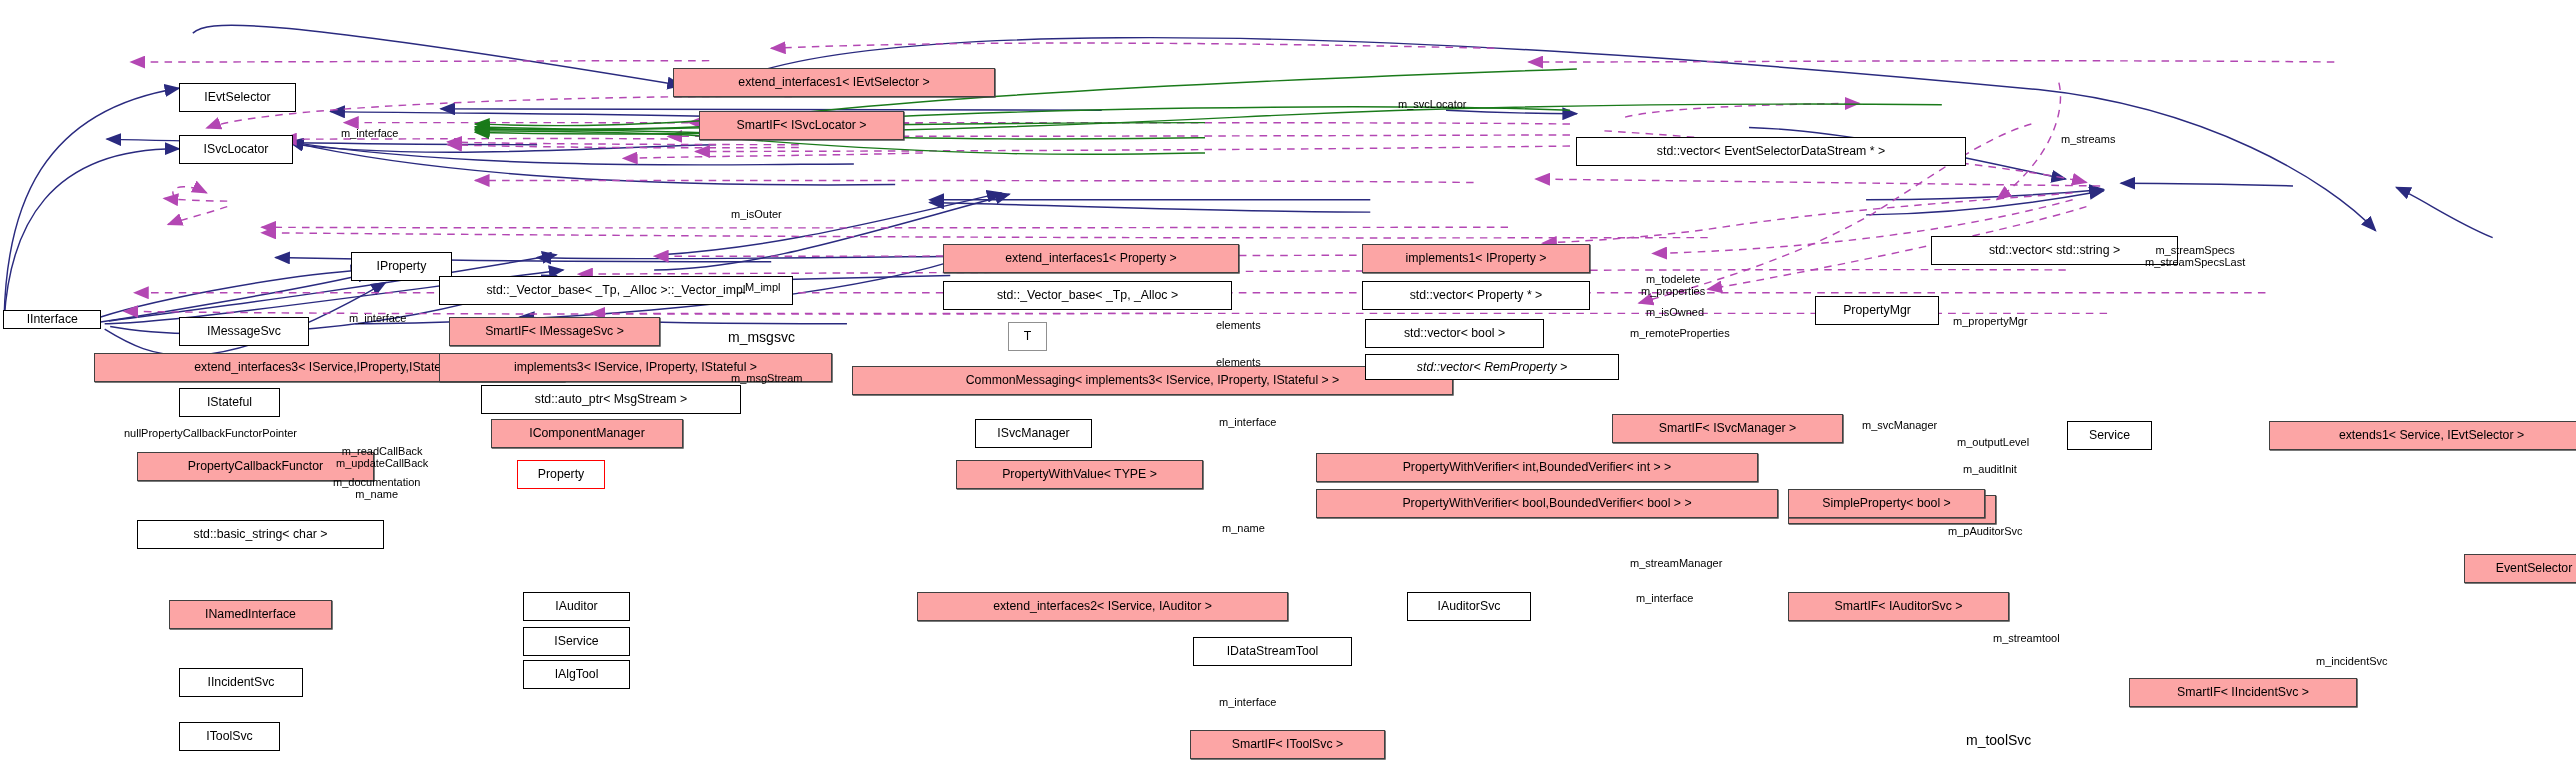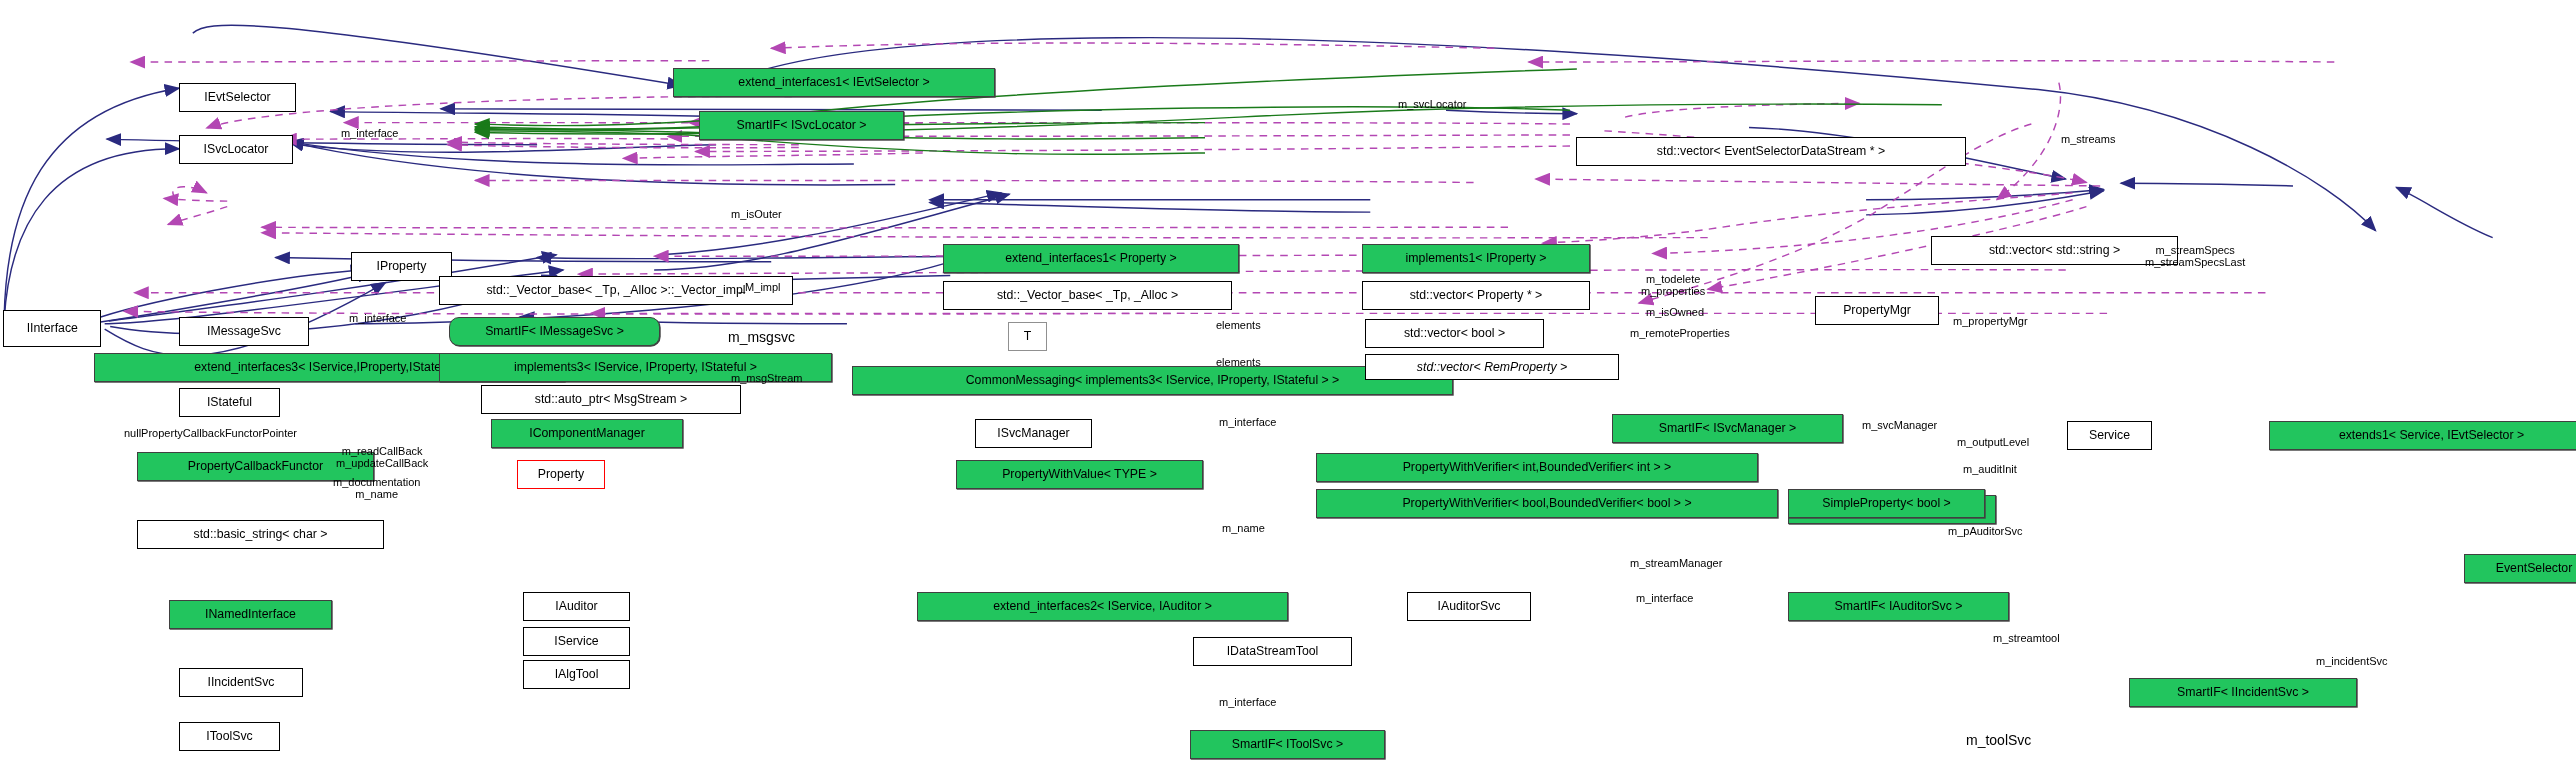--- a/index.html
+++ b/index.html
@@ -2,21 +2,21 @@
 <html style="font-size:11px"><head>
 <meta charset="utf-8">
 <style>
   html,body{margin:0;padding:0;background:#ffffff;}
   #canvas{position:relative;width:2576px;height:761px;background:#ffffff;
           font-family:"Liberation Sans","DejaVu Sans",sans-serif;overflow:hidden;}
   #edges{position:absolute;left:0;top:0;width:2576px;height:761px;}
   .node{position:absolute;box-sizing:border-box;display:flex;align-items:center;
         justify-content:center;background:#ffffff;border:0.7px solid #000000;
         color:#000000;white-space:nowrap;line-height:1;}
-  .node.gray{background:#22c55e;border:0.7px solid #404040;
+  .node.gray{background:#fca5a5;border:0.7px solid #404040;
              box-shadow:0.7px 0.7px 0 0 #404040;}
   .node.red{border:0.7px solid #ff0000;}
   .node.tmpl{border:0.7px solid #909090;}
   .edge-label{position:absolute;color:#000000;white-space:pre;line-height:1.12;
               text-align:center;}
 </style>
 </head>
 <body>
 
 <div id="canvas">
@@ -109,33 +109,33 @@
       <path d="M2290,100 C2000,110 1500,130 1200,160 C900,190 760,182 690,180"></path>
       <path d="M2280,160 C2000,150 1500,155 1100,180 C900,192 760,186 690,184"></path>
       <path d="M1750,178 C1600,178 1400,178 1000,186 C850,190 740,188 690,186"></path>
       <path d="M1750,200 C1600,202 1400,205 1000,192 C850,188 740,188 690,188"></path>
       <path d="M1750,222 C1600,225 1400,230 1000,196 C850,190 740,190 690,190"></path>
       <path d="M2820,152 C2600,150 2200,150 1800,170 C1200,200 800,195 690,192"></path>
     </g>
   </svg>
 
   <div id="nodes">
-      <div class="node" style="left: 3.3px; top: 310px; width: 98px; height: 37px; font-size: 12.3px;">IInterface</div>
+      <div class="node" style="left: 3.3px; top: 310px; width: 98px; height: 19px; font-size: 12.3px;">IInterface</div>
       <div class="node" style="left: 179px; top: 83px; width: 117px; height: 29px; font-size: 12.3px;">IEvtSelector</div>
       <div class="node" style="left: 179px; top: 135px; width: 114px; height: 29px; font-size: 12.3px;">ISvcLocator</div>
       <div class="node" style="left: 179px; top: 317px; width: 130px; height: 29px; font-size: 12.3px;">IMessageSvc</div>
       <div class="node gray" style="left: 94px; top: 353px; width: 471px; height: 29px; font-size: 12.3px;">extend_interfaces3&lt; IService,IProperty,IStateful &gt;</div>
       <div class="node" style="left: 179px; top: 388px; width: 101px; height: 29px; font-size: 12.3px;">IStateful</div>
       <div class="node" style="left: 137px; top: 520px; width: 247px; height: 29px; font-size: 12.3px;">std::basic_string&lt; char &gt;</div>
       <div class="node gray" style="left: 137px; top: 452px; width: 237px; height: 29px; font-size: 12.3px;">PropertyCallbackFunctor</div>
       <div class="node gray" style="left: 169px; top: 600px; width: 163px; height: 29px; font-size: 12.3px;">INamedInterface</div>
       <div class="node" style="left: 179px; top: 668px; width: 124px; height: 29px; font-size: 12.3px;">IIncidentSvc</div>
       <div class="node" style="left: 179px; top: 722px; width: 101px; height: 29px; font-size: 12.3px;">IToolSvc</div>
       <div class="node" style="left: 351px; top: 252px; width: 101px; height: 29px; font-size: 12.3px;">IProperty</div>
-      <div class="node gray" style="left: 449px; top: 317px; width: 211px; height: 29px; font-size: 12.3px; border-radius: 10px;">SmartIF&lt; IMessageSvc &gt;</div>
+      <div class="node gray" style="left: 449px; top: 317px; width: 211px; height: 29px; font-size: 12.3px;">SmartIF&lt; IMessageSvc &gt;</div>
       <div class="node" style="left: 439px; top: 276px; width: 354px; height: 29px; font-size: 12.3px;">std::_Vector_base&lt; _Tp, _Alloc &gt;::_Vector_impl</div>
       <div class="node gray" style="left: 439px; top: 353px; width: 393px; height: 29px; font-size: 12.3px;">implements3&lt; IService, IProperty, IStateful &gt;</div>
       <div class="node" style="left: 481px; top: 385px; width: 260px; height: 29px; font-size: 12.3px;">std::auto_ptr&lt; MsgStream &gt;</div>
       <div class="node gray" style="left: 491px; top: 419px; width: 192px; height: 29px; font-size: 12.3px;">IComponentManager</div>
       <div class="node red" style="left: 517px; top: 460px; width: 88px; height: 29px; font-size: 12.3px;">Property</div>
       <div class="node gray" style="left: 699px; top: 111px; width: 205px; height: 29px; font-size: 12.3px;">SmartIF&lt; ISvcLocator &gt;</div>
       <div class="node" style="left: 523px; top: 592px; width: 107px; height: 29px; font-size: 12.3px;">IAuditor</div>
       <div class="node" style="left: 523px; top: 627px; width: 107px; height: 29px; font-size: 12.3px;">IService</div>
       <div class="node" style="left: 523px; top: 660px; width: 107px; height: 29px; font-size: 12.3px;">IAlgTool</div>
       <div class="node gray" style="left: 673px; top: 68px; width: 322px; height: 29px; font-size: 12.3px;">extend_interfaces1&lt; IEvtSelector &gt;</div>

